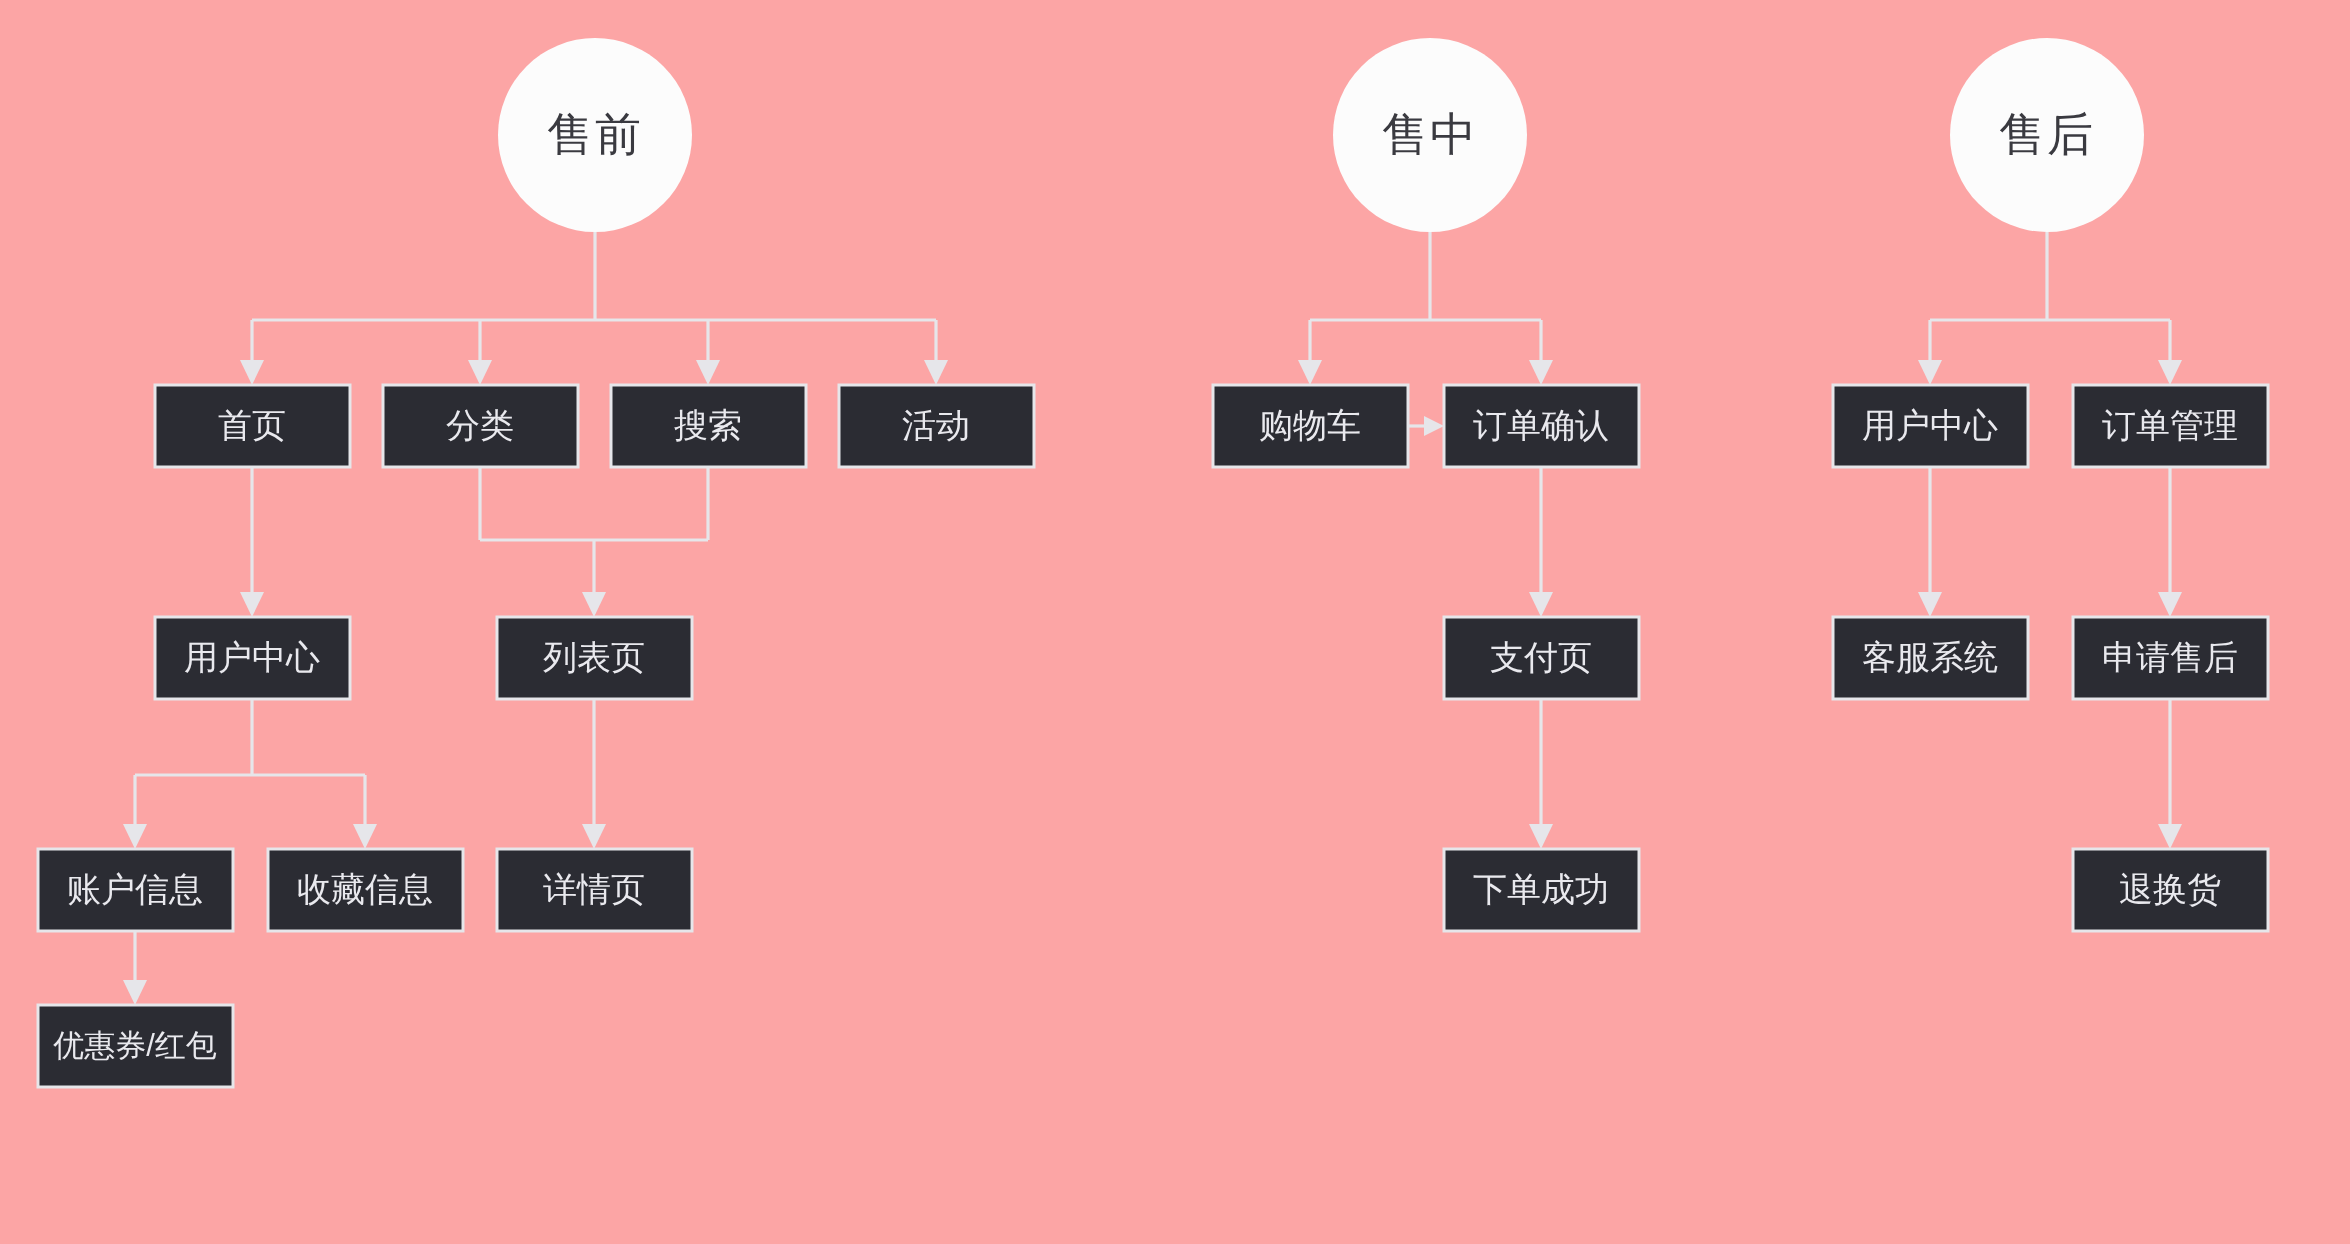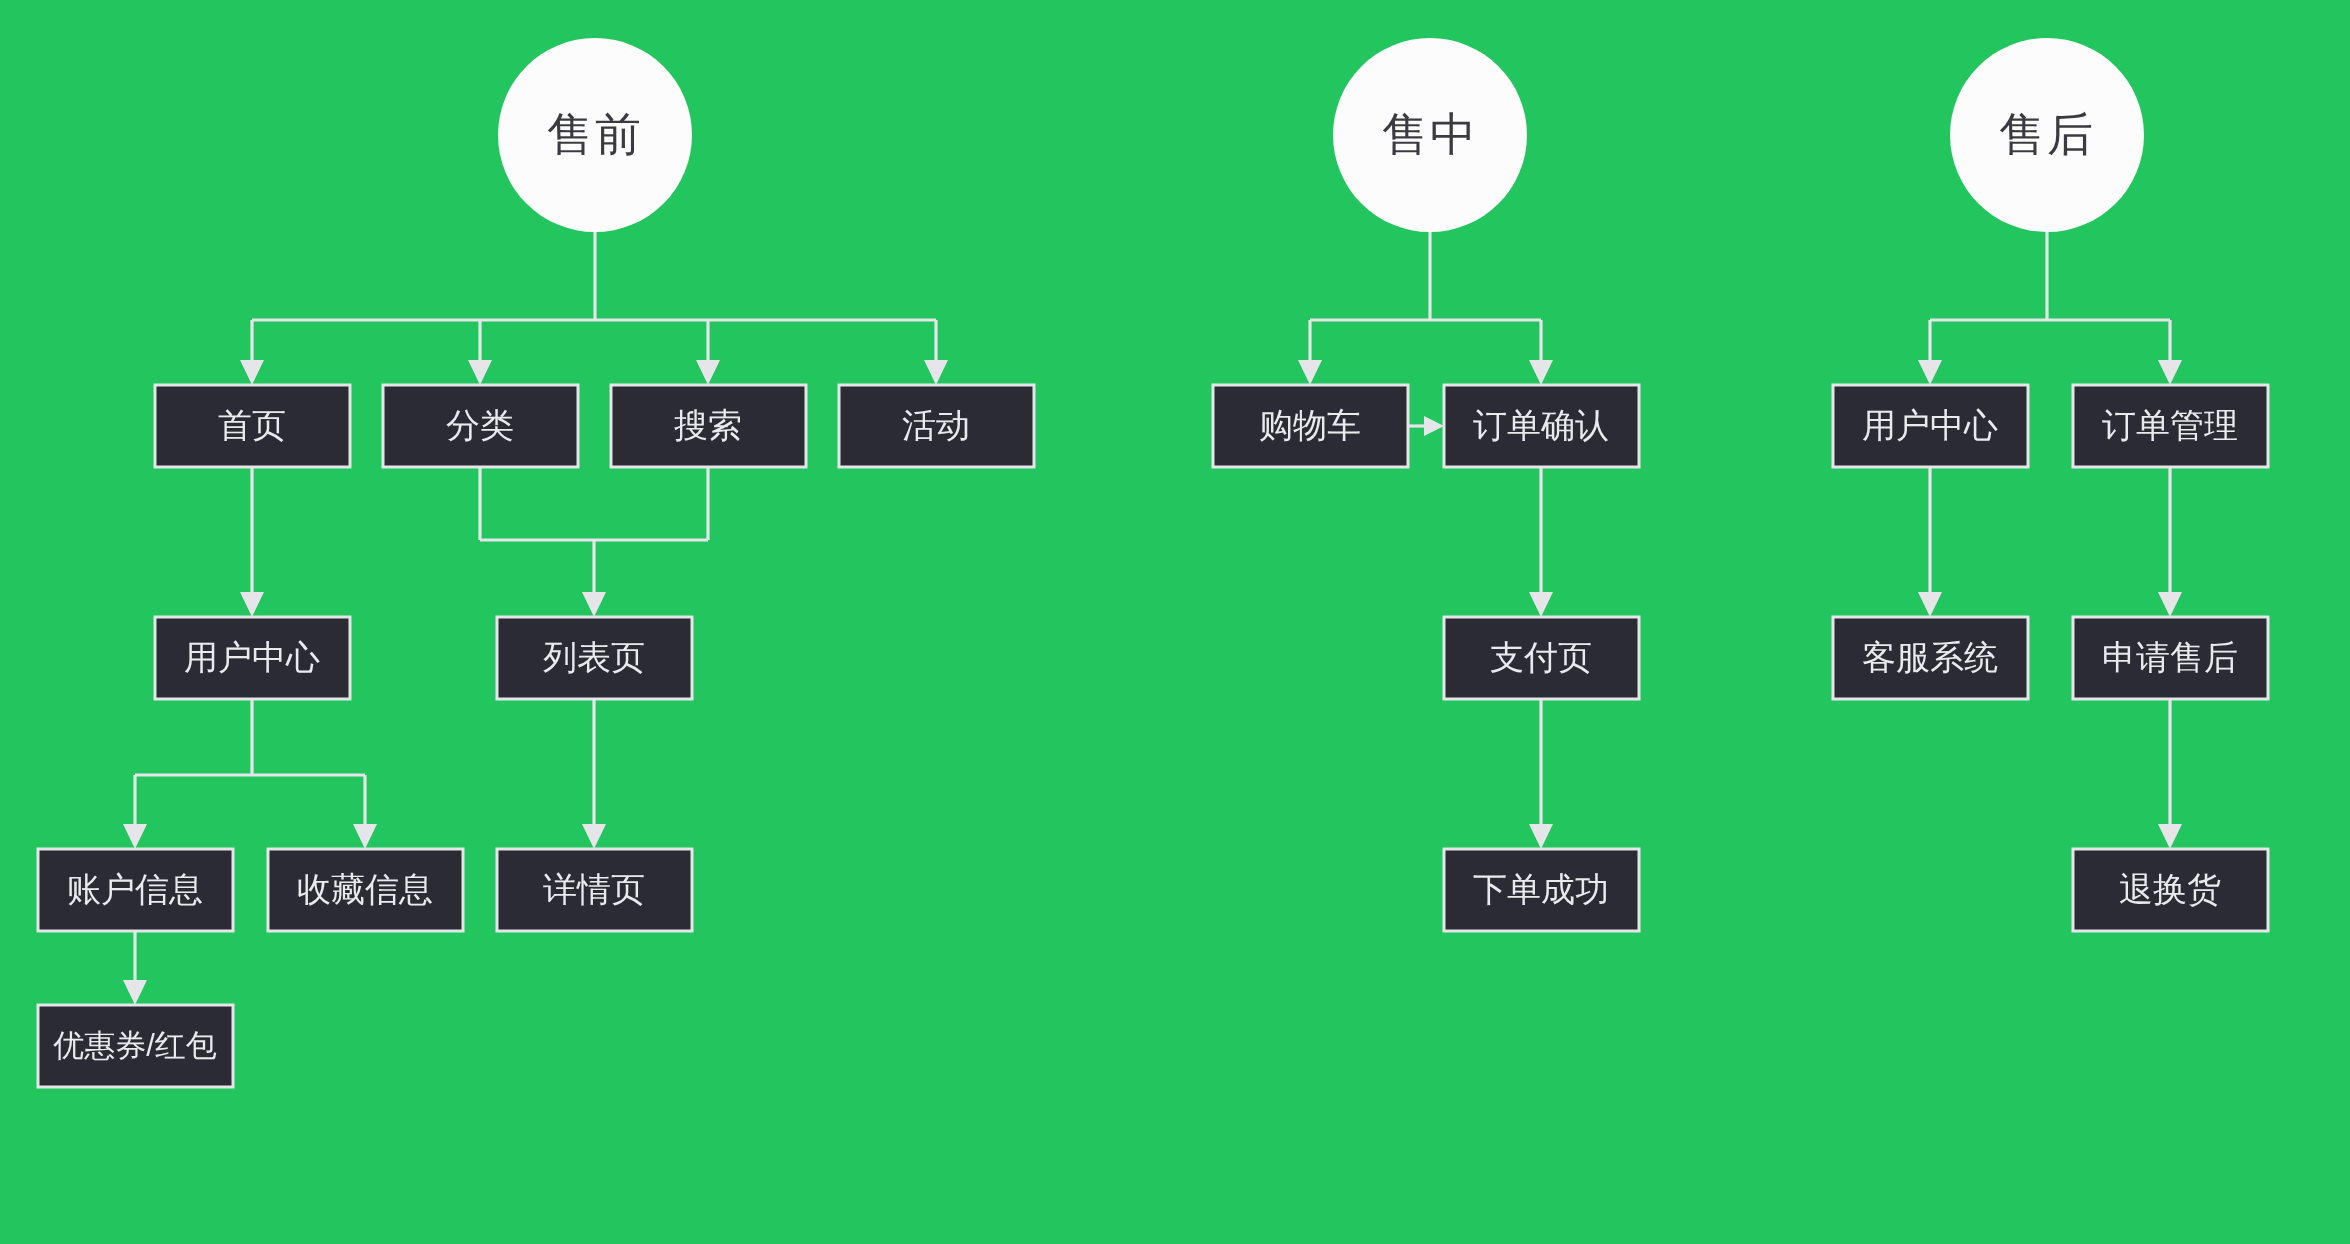--- a/index.html
+++ b/index.html
@@ -4,21 +4,21 @@
 <style>
   html, body {
     margin: 0;
     padding: 0;
     background: #26272e;
   }
   #stage {
     position: relative;
     width: 2350px;
     height: 1244px;
-    background: #22c55e;
+    background: #fca5a5;
     overflow: hidden;
     font-family: "Liberation Sans", "DejaVu Sans", sans-serif;
   }
   #diagram {
     position: absolute;
     left: 0;
     top: 0;
     width: 2350px;
     height: 1244px;
     display: block;

